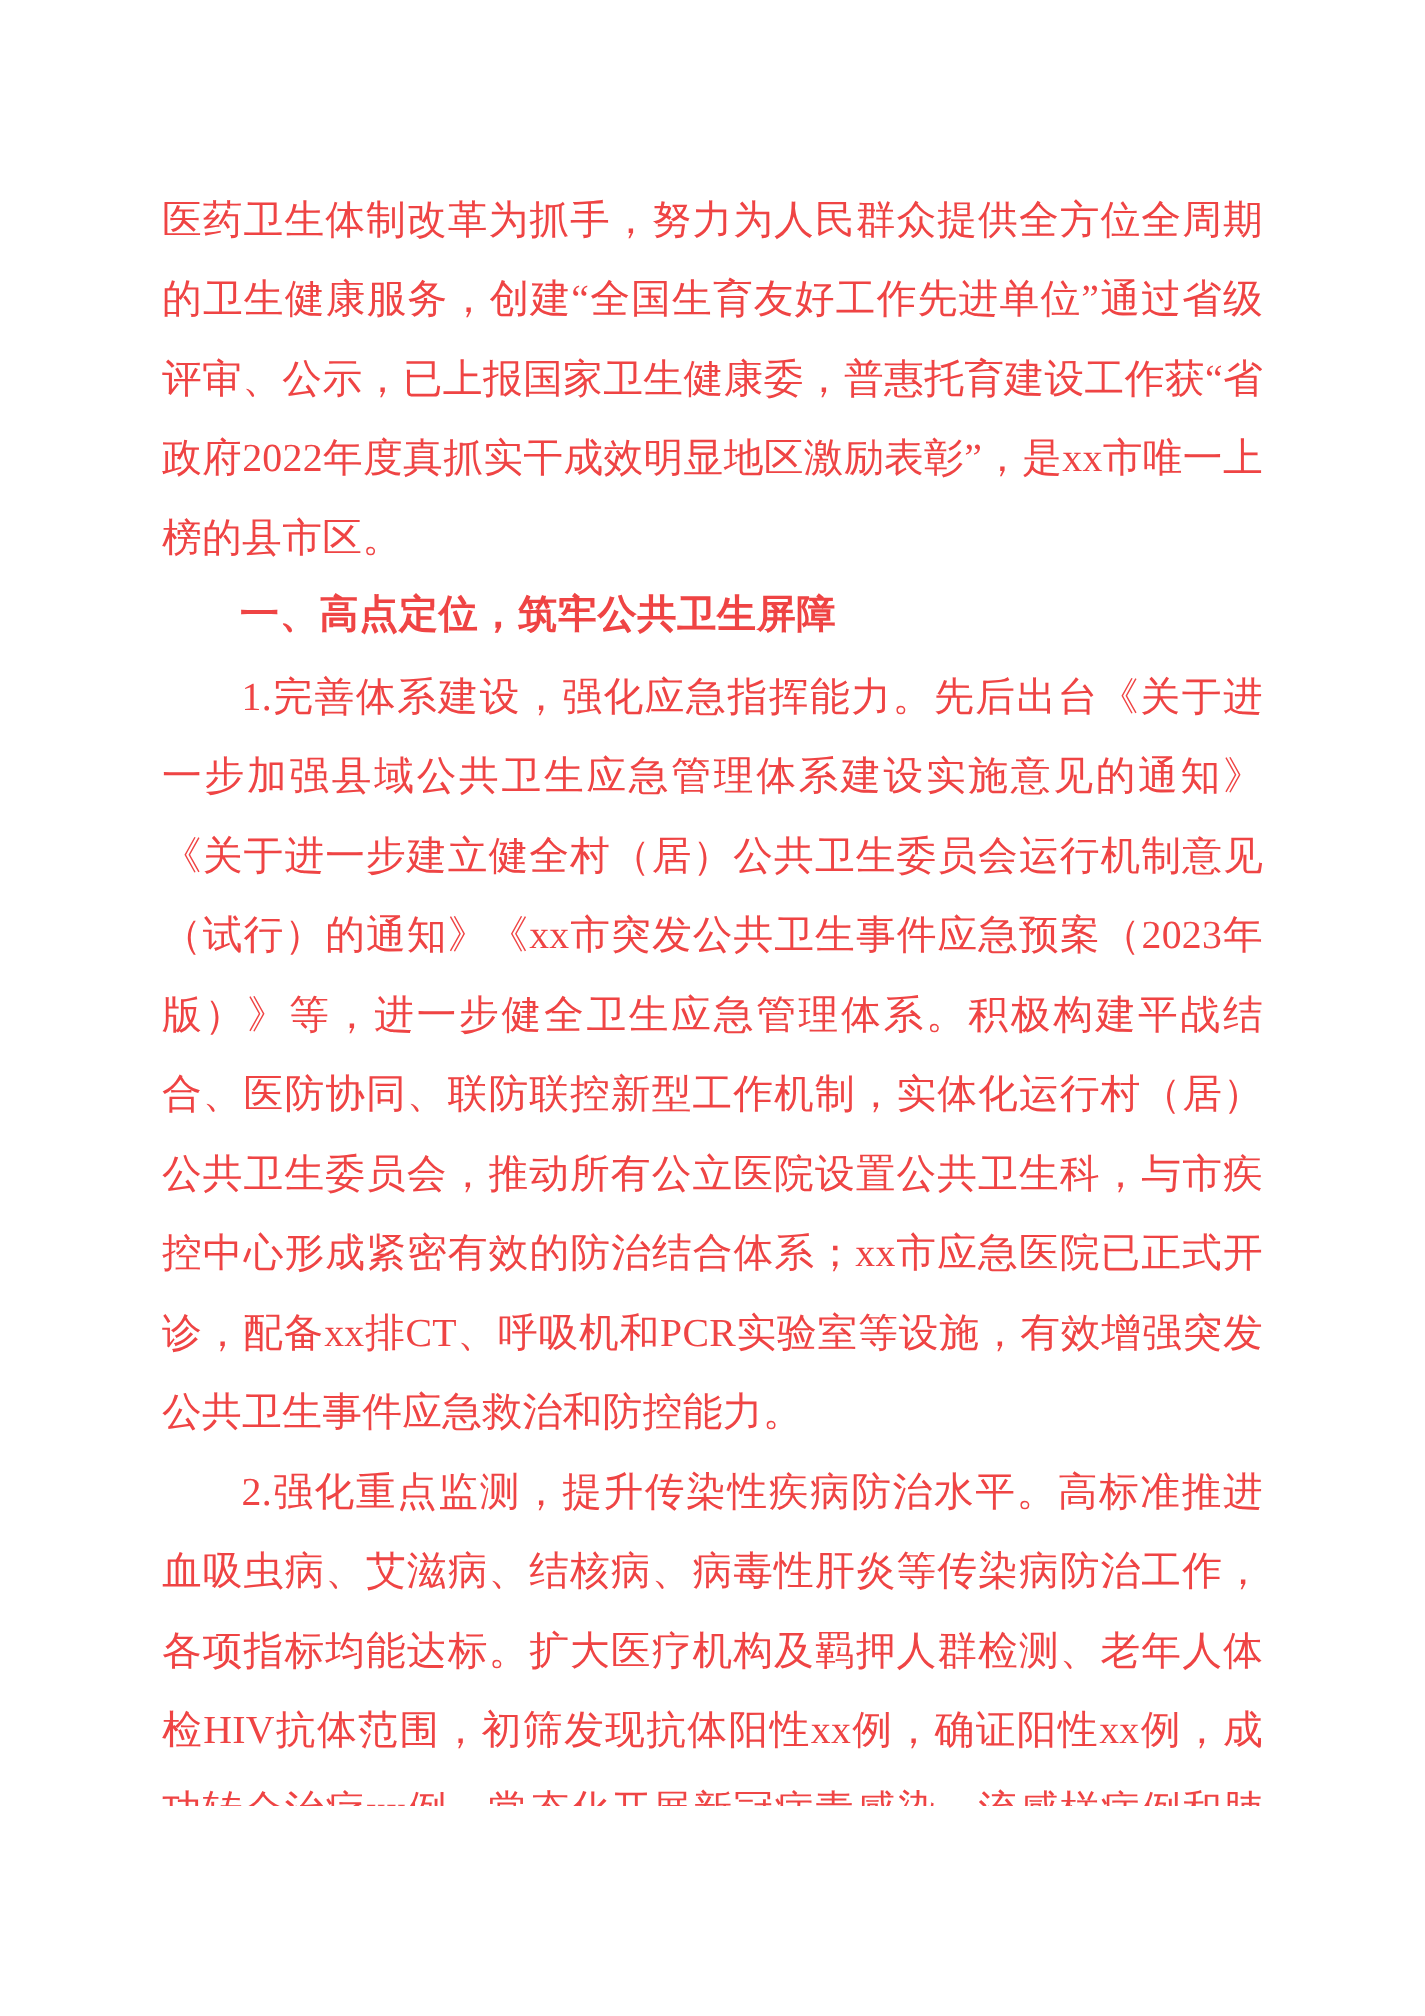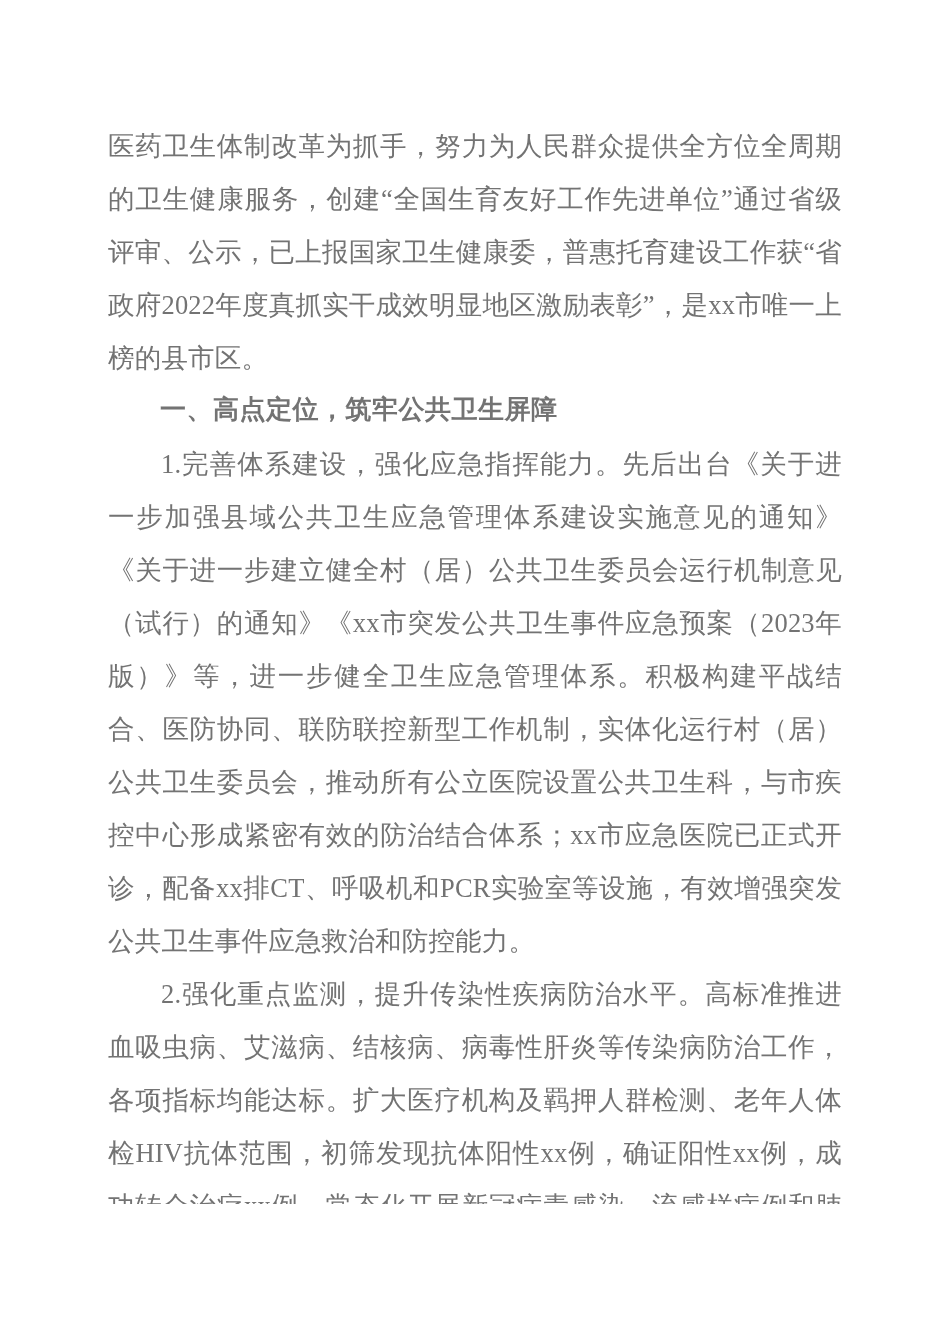--- a/index.html
+++ b/index.html
@@ -8,21 +8,21 @@
     background: #ffffff;
   }
   .page {
     position: relative;
     width: 950px;
     height: 1204px;
     background: #ffffff;
     box-sizing: border-box;
     padding: 120px 108px 60px 108px;
     font-family: "Liberation Serif", "DejaVu Serif", serif;
-    color: #737373;
+    color: #ef4444;
     overflow: hidden;
   }
   .doc-body {
     font-size: 26.5px;
     line-height: 53px;
     text-align: justify;
     text-justify: inter-ideograph;
     letter-spacing: 0.2px;
   }
   p {

